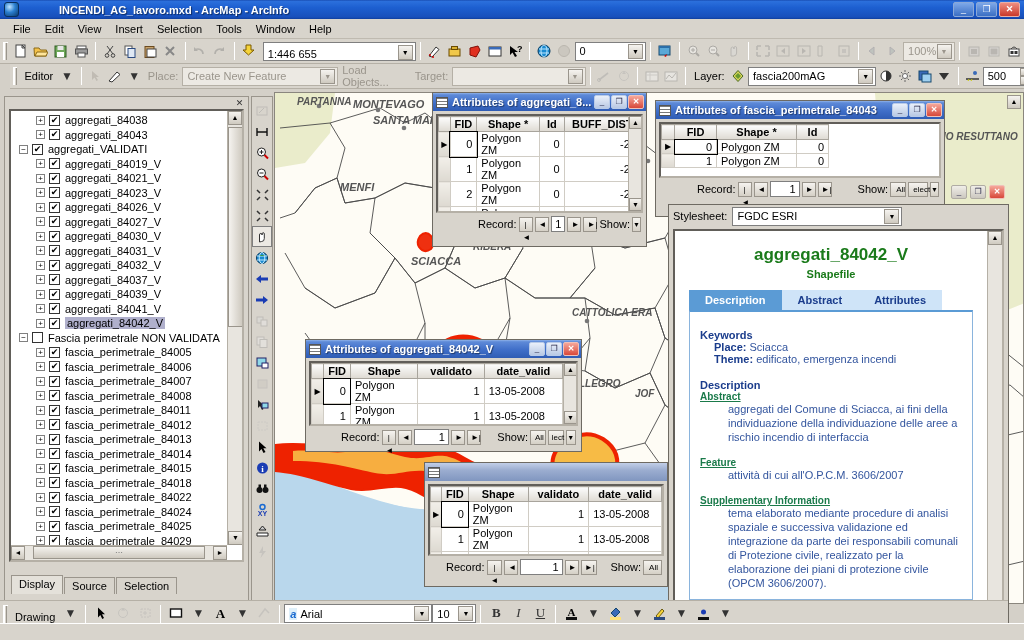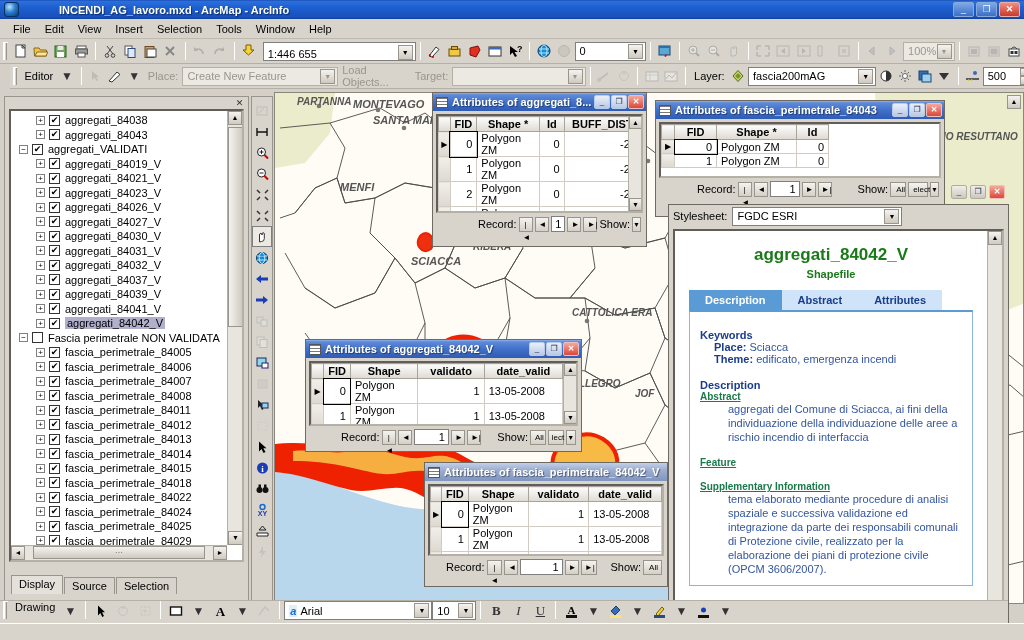--- a/index.html
+++ b/index.html
@@ -177,21 +177,21 @@
   .m-sec { color:#1a3c8c; font-weight:bold; font-size:11px; margin-top:8px;}
   .m-kv { margin-left:14px; font-size:11px; color:#33559e; }
   .m-kv b { color:#1a3c8c; }
   .m-ind { font-size:10px; color:#1a7a4a; font-weight:bold;text-decoration:underline; }
   .m-txt { margin-left:28px; font-size:11px; color:#33559e; line-height:14px; }
   .meta-wb { position:absolute; right:3px; top:-20px; display:flex; gap:2px;}
 
   
   .statusbar { position:absolute; left:0; bottom:0; width:1024px; height:17px; background:#d8d4cc; border-top:1px solid #fff;}
   .drawbar { position:absolute; left:0; bottom:17px; width:1008px; height:23px; background:#d8d4cc; border-top:1px solid #b5b0a6;
-     display:flex; align-items:flex-start;}
+     display:flex; align-items:flex-end;}
   .drawbar .tbtn { height:20px; }
 </style>
 </head>
 <body>
 
 <div id="app">
 
   <div class="titlebar">
     <div class="tb-icon"></div>
     <div class="tb-title">INCENDI_AG_lavoro.mxd - ArcMap - ArcInfo</div>
@@ -1143,21 +1143,20 @@
         <span class="nbtn" style="padding:0 4px;">All</span>
         <span class="nbtn" style="padding:0 3px;">lect</span>
         <span class="ddarrow">▼</span>
       </div>
     </div>
   </div>
 
   <div class="win" style="left:424px; top:462px; width:244px; height:125px;">
     <div class="win-tb inact">
       <div class="win-icon"></div>
-      <div class="win-t">Attributes of fascia_perimetrale_84042_V</div>
     </div>
     <div class="win-body">
       <div class="grid" style="height:72px;">
         <table class="at" id="t4">
             <thead>
               <tr>
                 <th class="sel-col"></th>
                 <th>FID</th>
                 <th style="width: 70px;">Shape</th>
                 <th style="width: 70px;">validato</th>
@@ -1235,20 +1234,21 @@
             <span>Sciacca</span>
           </div>
           <div class="m-kv">
             <b>Theme:</b>
             <span>edificato, emergenza incendi</span>
           </div>
           <div class="m-sec" style="margin-top:14px;">Description</div>
           <div class="m-ind">Abstract</div>
           <div class="m-txt">aggregati del Comune di Sciacca, ai fini della individuazione della individuazione delle aree a rischio incendio di interfaccia</div>
           <div class="m-ind" style="margin-top:13px;">Feature</div>
+          <div class="m-txt">attività di cui all'O.P.C.M. 3606/2007</div>
           <div class="m-ind" style="margin-top:13px;">Supplementary Information</div>
           <div class="m-txt">tema elaborato mediante procedure di analisi spaziale e successiva validazione ed integrazione da parte dei responsabili comunali di Protezione civile, realizzato per la elaborazione dei piani di protezione civile (OPCM 3606/2007).</div>
         </div>
       </div>
     </div>
   </div>
 
   <div class="drawbar">
     <div class="grip"></div>
     <div class="lbl">Drawing</div>

